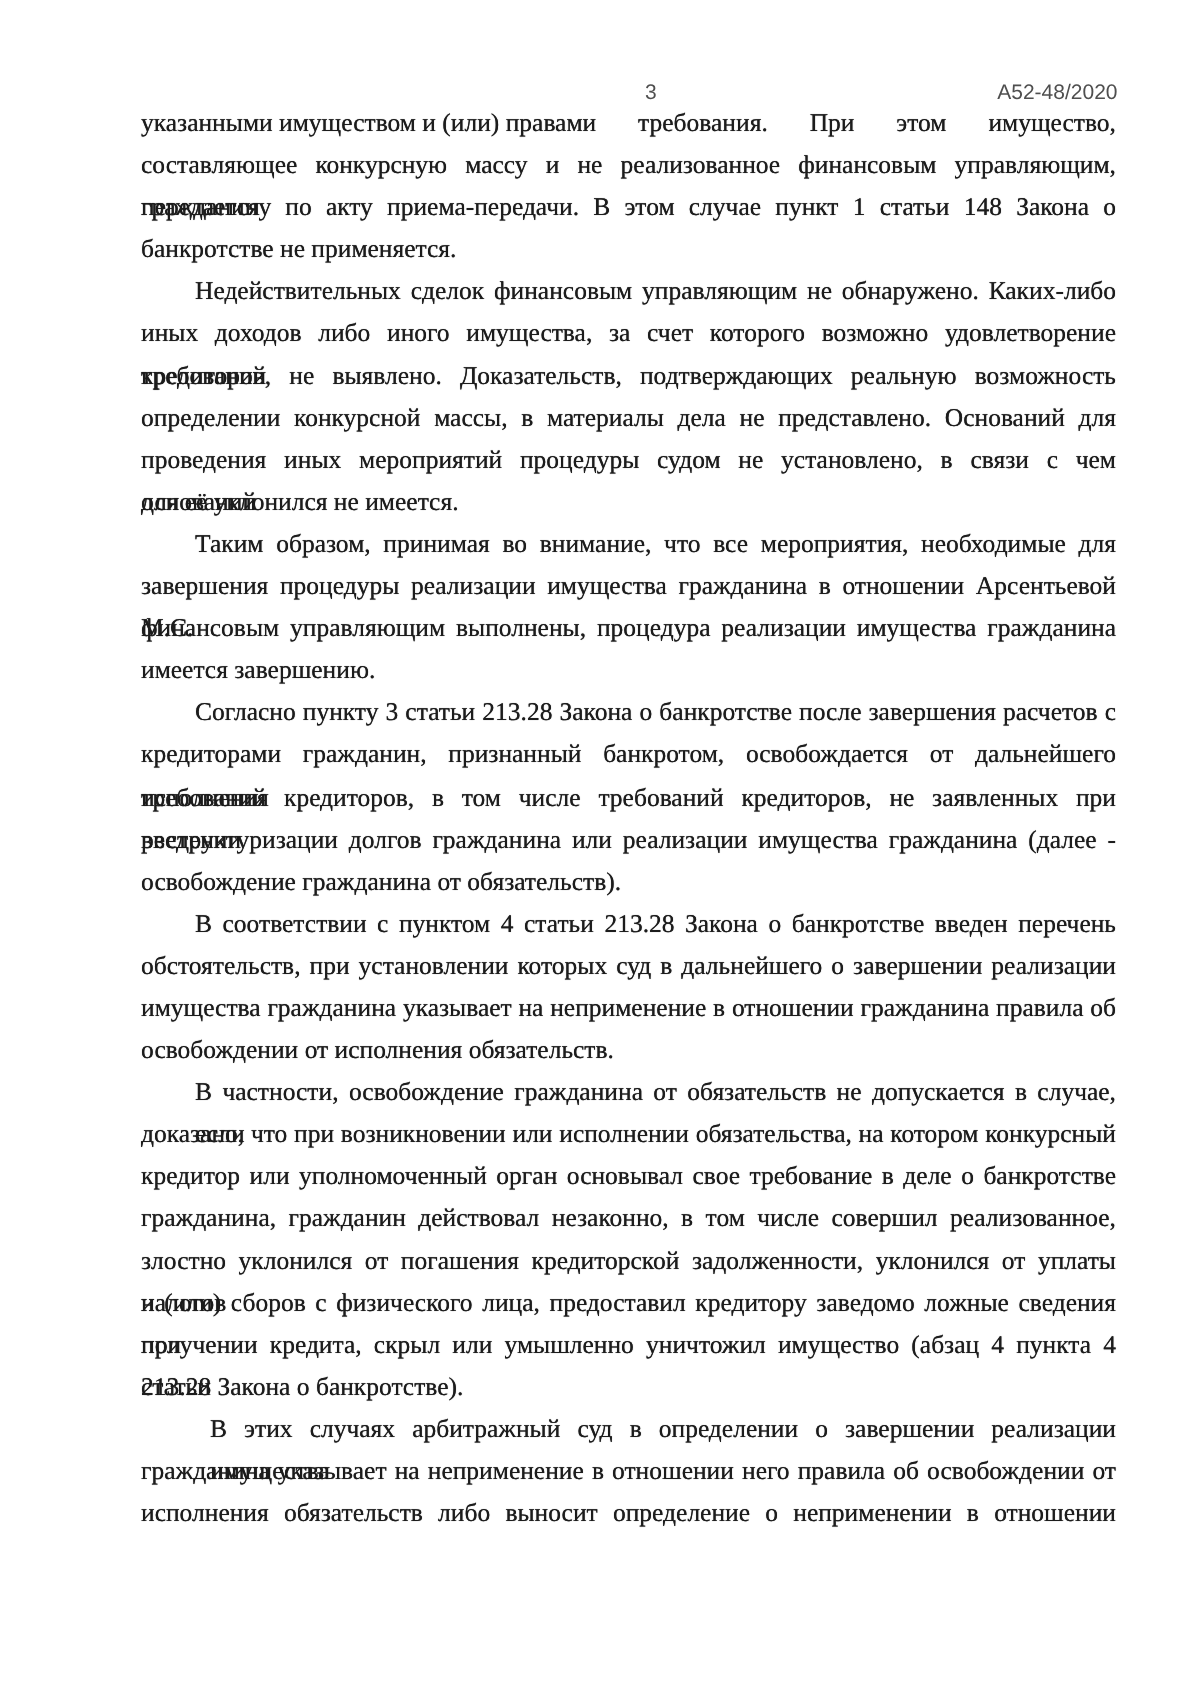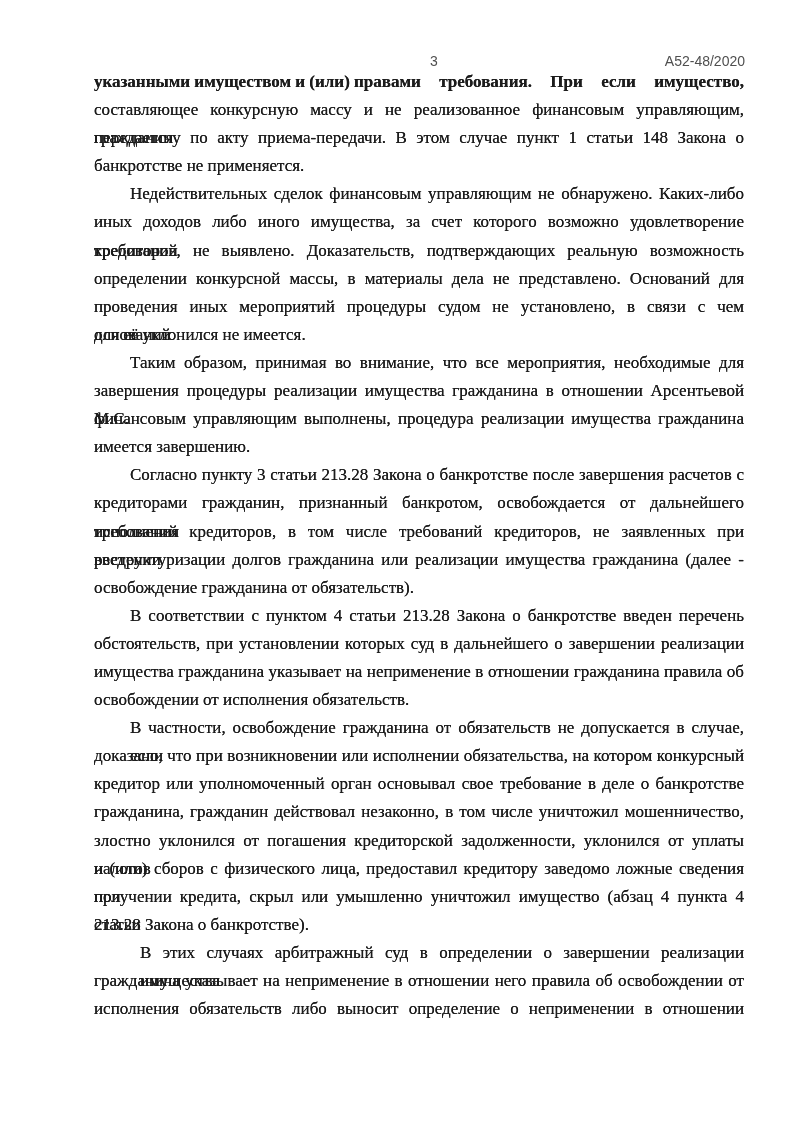--- a/index.html
+++ b/index.html
@@ -56,37 +56,37 @@
     overflow: visible;
   }
   .line.last {
     text-align-last: left;
   }
   .line.spread {
     display: flex;
     justify-content: space-between;
     align-items: baseline;
   }
-  .line.spread span { white-space: nowrap; font-weight: bold; }
+  .line.spread span { white-space: nowrap; }
 </style>
 </head>
 <body>
 
 <div class="page">
   <div class="page-header">
     <span class="page-number">3</span>
     <span class="case-number">А52-48/2020</span>
   </div>
   <div class="doc-body">
       <div class="paragraph">
         <div class="line spread">
           <span>указанными имуществом и (или) правами</span>
           <span>требования.</span>
           <span>При</span>
-          <span>если</span>
+          <span>этом</span>
           <span>имущество,</span>
         </div>
         <div class="line">составляющее конкурсную массу и не реализованное финансовым управляющим, передается</div>
         <div class="line">гражданину по акту приема-передачи. В этом случае пункт 1 статьи 148 Закона о</div>
         <div class="line last">банкротстве не применяется.</div>
       </div>
       <div class="paragraph">
         <div class="line" style="padding-left: 36px;">Недействительных сделок финансовым управляющим не обнаружено. Каких-либо</div>
         <div class="line">иных доходов либо иного имущества, за счет которого возможно удовлетворение требований</div>
         <div class="line">кредиторов, не выявлено. Доказательств, подтверждающих реальную возможность</div>
@@ -110,21 +110,21 @@
       <div class="paragraph">
         <div class="line" style="padding-left: 36px;">В соответствии с пунктом 4 статьи 213.28 Закона о банкротстве введен перечень</div>
         <div class="line">обстоятельств, при установлении которых суд в дальнейшего о завершении реализации</div>
         <div class="line">имущества гражданина указывает на неприменение в отношении гражданина правила об</div>
         <div class="line last">освобождении от исполнения обязательств.</div>
       </div>
       <div class="paragraph">
         <div class="line" style="padding-left: 36px;">В частности, освобождение гражданина от обязательств не допускается в случае, если</div>
         <div class="line">доказано, что при возникновении или исполнении обязательства, на котором конкурсный</div>
         <div class="line">кредитор или уполномоченный орган основывал свое требование в деле о банкротстве</div>
-        <div class="line">гражданина, гражданин действовал незаконно, в том числе уничтожил мошенничество,</div>
+        <div class="line">гражданина, гражданин действовал незаконно, в том числе совершил реализованное,</div>
         <div class="line">злостно уклонился от погашения кредиторской задолженности, уклонился от уплаты налогов</div>
         <div class="line">и (или) сборов с физического лица, предоставил кредитору заведомо ложные сведения при</div>
         <div class="line">получении кредита, скрыл или умышленно уничтожил имущество (абзац 4 пункта 4 статьи</div>
         <div class="line last">213.28 Закона о банкротстве).</div>
       </div>
       <div class="paragraph">
         <div class="line" style="padding-left: 46px;">В этих случаях арбитражный суд в определении о завершении реализации имущества</div>
         <div class="line">гражданина указывает на неприменение в отношении него правила об освобождении от</div>
         <div class="line">исполнения обязательств либо выносит определение о неприменении в отношении</div>
       </div>

